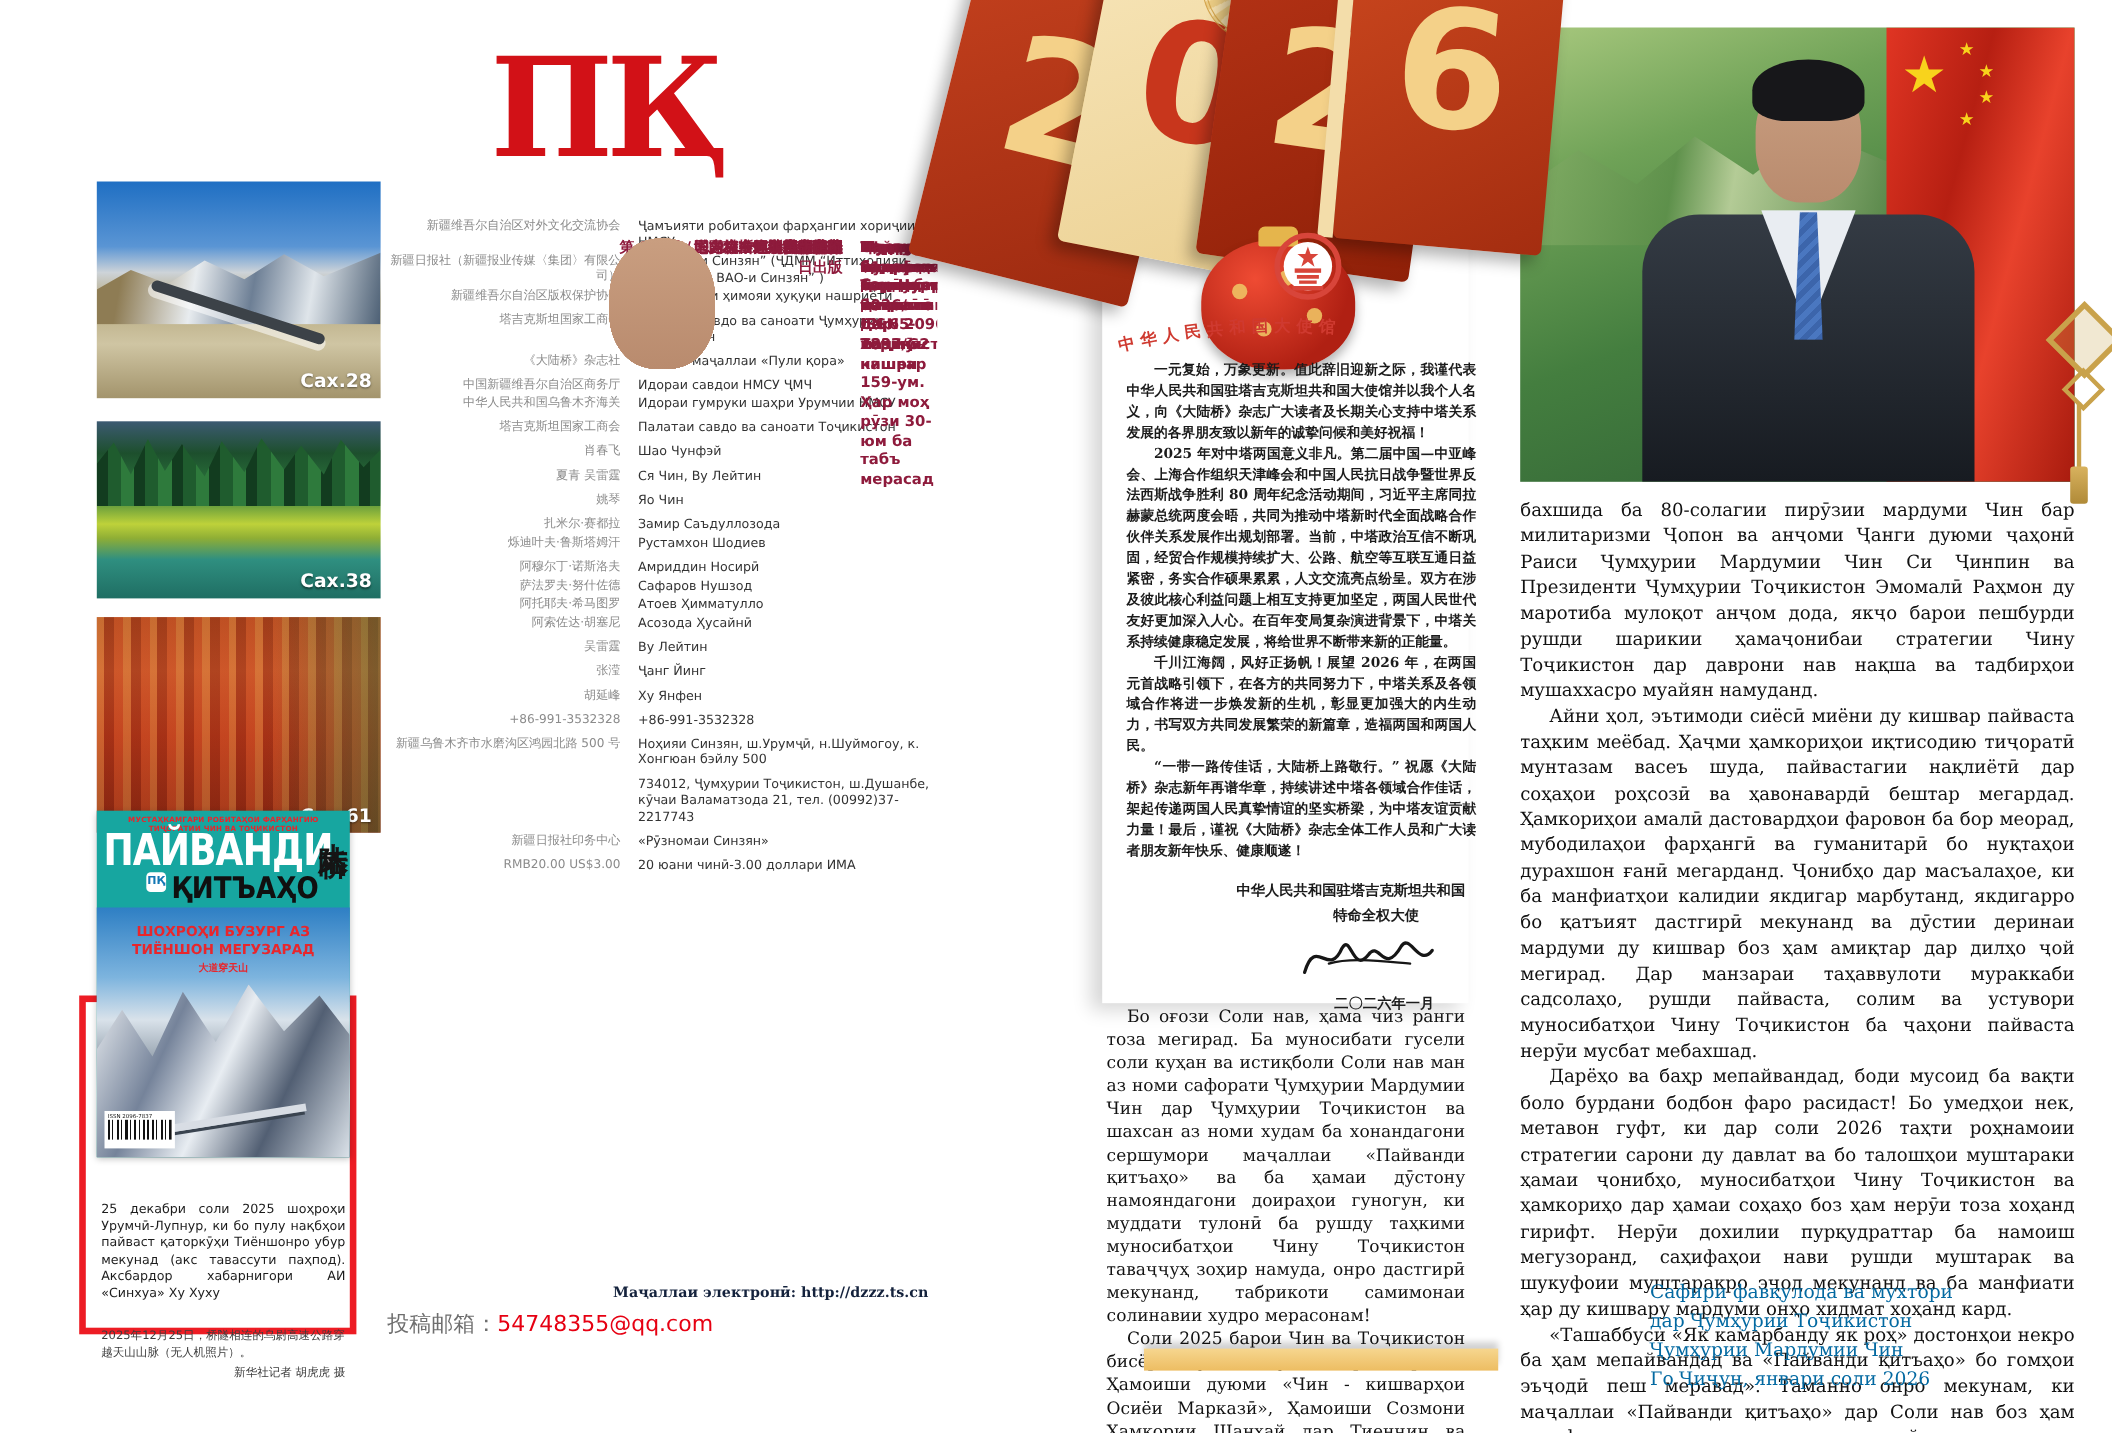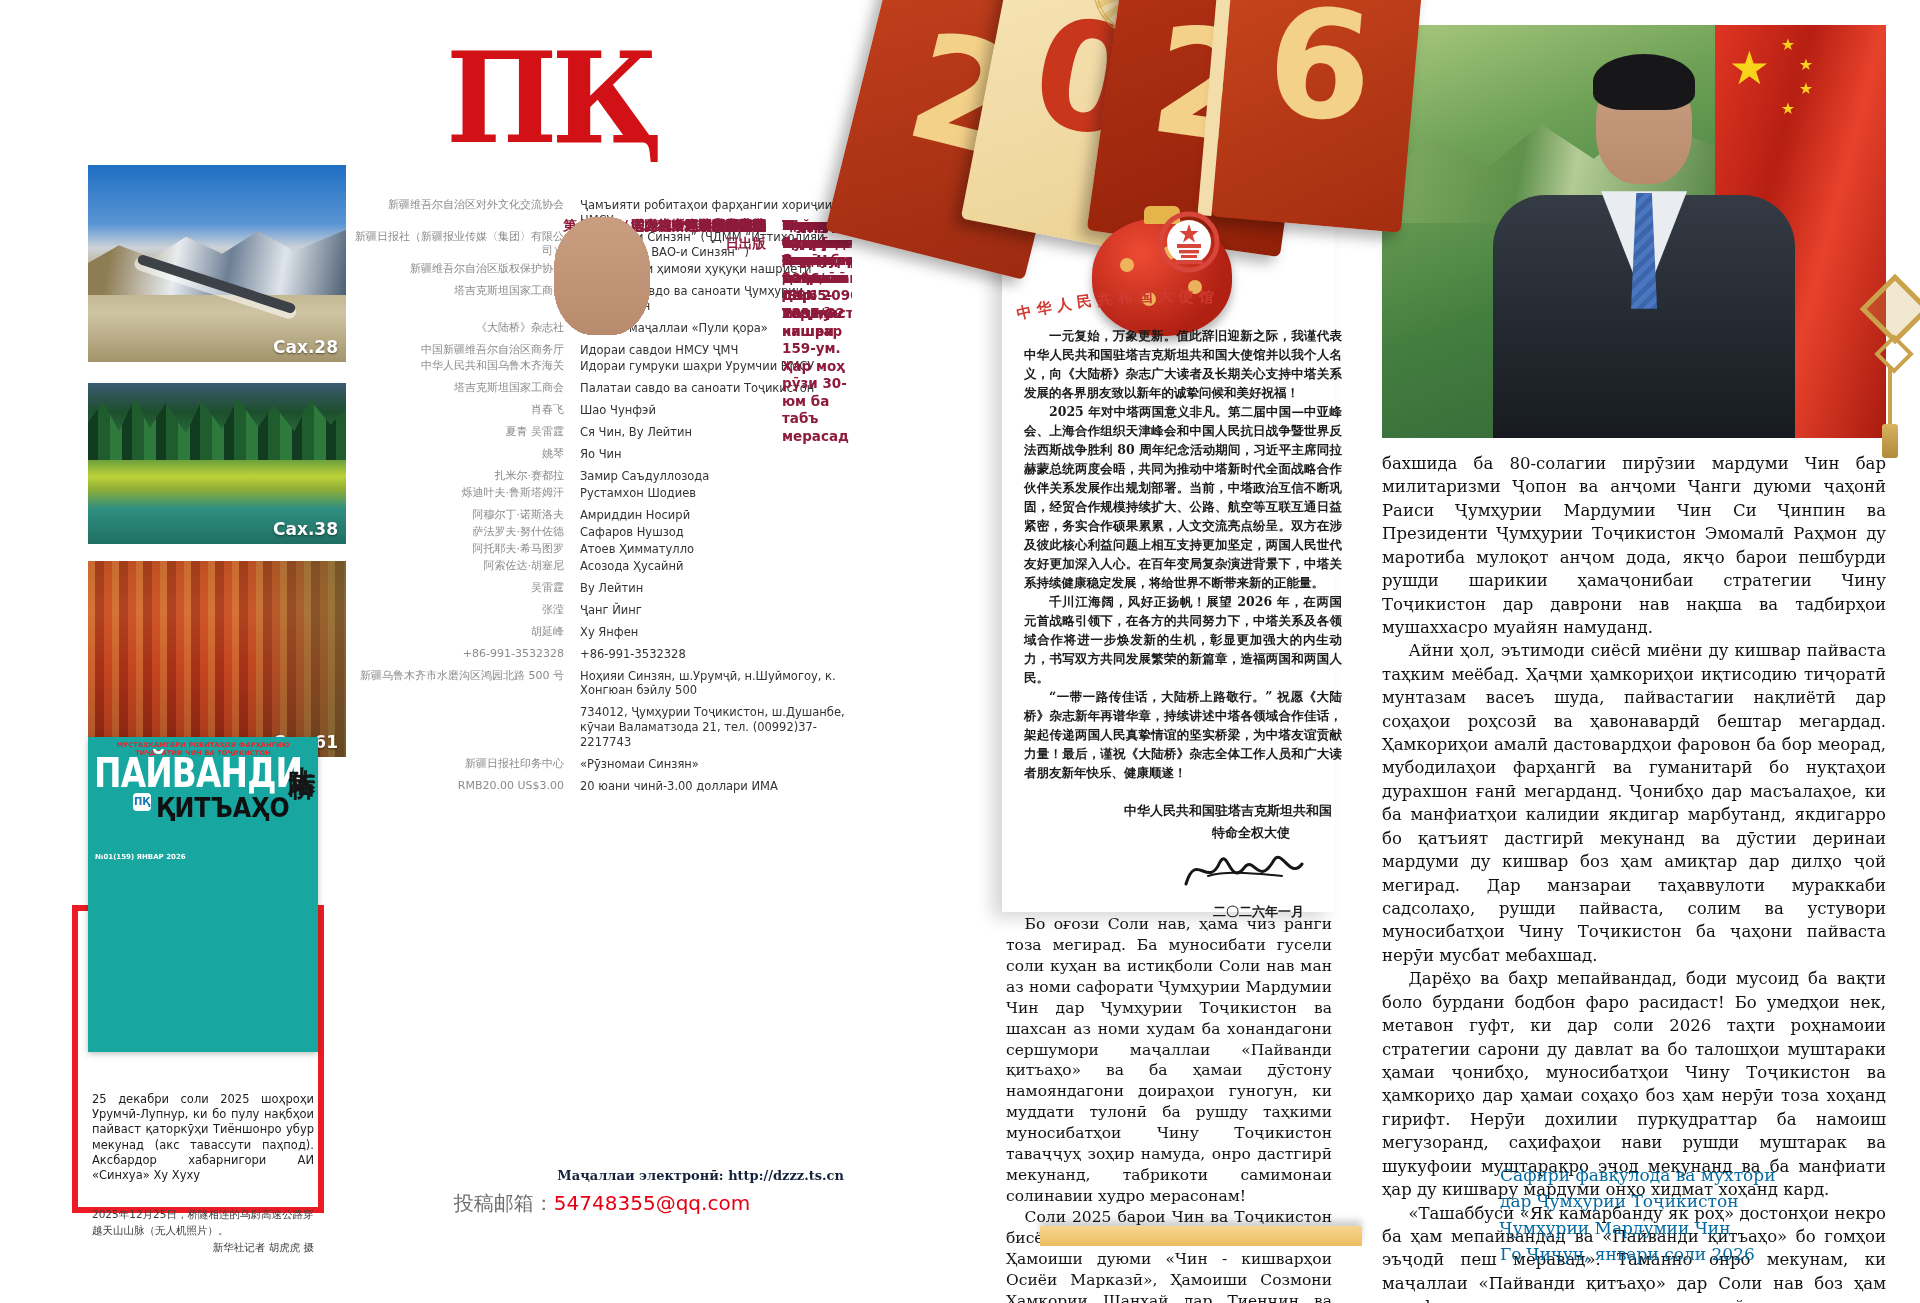--- a/index.html
+++ b/index.html
@@ -49,21 +49,21 @@
            font-weight:bold;font-size:118px;line-height:1;color:#d21117;letter-spacing:-6px;transform:scaleY(1.06);transform-origin:top left;}
   .credits{position:absolute;left:352px;top:198px;width:500px;height:962px;overflow:hidden;}
   .credit-section{margin-bottom:7px;}
   .credit-row{display:flex;align-items:flex-start;margin-bottom:2px;}
   .zh-cell{width:212px;text-align:right;font-size:11px;color:#8b8b8b;line-height:1.3;flex:none;}
   .tj-cell{margin-left:16px;width:266px;font-size:11.5px;color:#333;line-height:1.3;white-space:pre-line;}
   .head .zh-cell{font-size:13.5px;font-weight:bold;color:#8e1b3c;}
   .head .tj-cell{font-size:13.5px;font-weight:bold;color:#8e1b3c;}
   .web-line{position:absolute;left:420px;top:1168px;width:424px;text-align:right;
             font-family:"DejaVu Serif","Liberation Serif",serif;font-weight:bold;font-size:13px;color:#14223c;}
-  .email-line{position:absolute;left:352px;top:1190px;width:500px;text-align:center;font-size:20px;color:#6e6e6e;}
+  .email-line{position:absolute;left:352px;top:1190px;width:500px;text-align:left;font-size:20px;color:#6e6e6e;}
   .email-line .addr{color:#e60012;}
   
   .sheet{position:absolute;left:1002px;top:148px;width:333px;height:764px;background:#fff;
          box-shadow:-10px 6px 16px rgba(0,0,0,.16);z-index:2;}
   .card{position:absolute;z-index:3;border-radius:6px;box-shadow:-6px 8px 14px rgba(0,0,0,.30);
         display:flex;align-items:center;justify-content:center;font-weight:bold;}
   .card .digit{font-size:150px;line-height:1;font-family:"DejaVu Sans","Liberation Sans",sans-serif;}
   .card1{left:862px;top:-70px;width:205px;height:330px;transform:rotate(14deg);background:linear-gradient(150deg,#c8431f,#9d2a10);}
   .card1 .digit{color:#f4d189;}
   .card2{left:990px;top:-85px;width:195px;height:325px;transform:rotate(11deg);background:linear-gradient(150deg,#f8e7bc,#ecd193);}
@@ -145,20 +145,33 @@
   </div>
 
   <div class="red-frame"></div>
   <div class="cover">
     <div class="cover-tagline">МУСТАҲКАМГАРИ РОБИТАҲОИ ФАРҲАНГИЮ ТИҶОРАТИИ ЧИН ВА ТОҶИКИСТОН</div>
     <div class="cover-title1">ПАЙВАНДИ</div>
     <div class="cover-minilogo">ПҚ</div>
     <div class="cover-title2">ҚИТЪАҲО</div>
     <div class="cover-zh">大陆桥</div>
     <div class="cover-issue">№01(159)  ЯНВАР  2026</div>
+    <div class="cover-photo">
+      <div class="cover-head">
+        <div>ШОХРОҲИ БУЗУРГ АЗ</div>
+        <div>ТИЁНШОН МЕГУЗАРАД</div>
+      </div>
+      <div class="cover-head-zh">大道穿天山</div>
+      <div class="m1"></div>
+      <div class="bridge"></div>
+      <div class="barcode">
+        <div class="issn">ISSN 2096-7837</div>
+        <div class="bars"></div>
+      </div>
+    </div>
   </div>
   <div class="cover-caption">
     <div class="cap-tj">25 декабри соли 2025 шоҳроҳи Урумчӣ-Лупнур, ки бо пулу нақбҳои пайваст қаторкӯҳи Тиёншонро убур мекунад (акс тавассути паҳпод). Аксбардор хабарнигори АИ «Синхуа» Ху Хуху</div>
     <div class="cap-zh">2025年12月25日，桥隧相连的乌尉高速公路穿越天山山脉（无人机照片）。</div>
     <div class="cap-credit">新华社记者 胡虎虎 摄</div>
   </div>
 
   <div class="pk-logo">ПҚ</div>
   <div class="credits" id="credits-list">
       <div class="credit-section">

